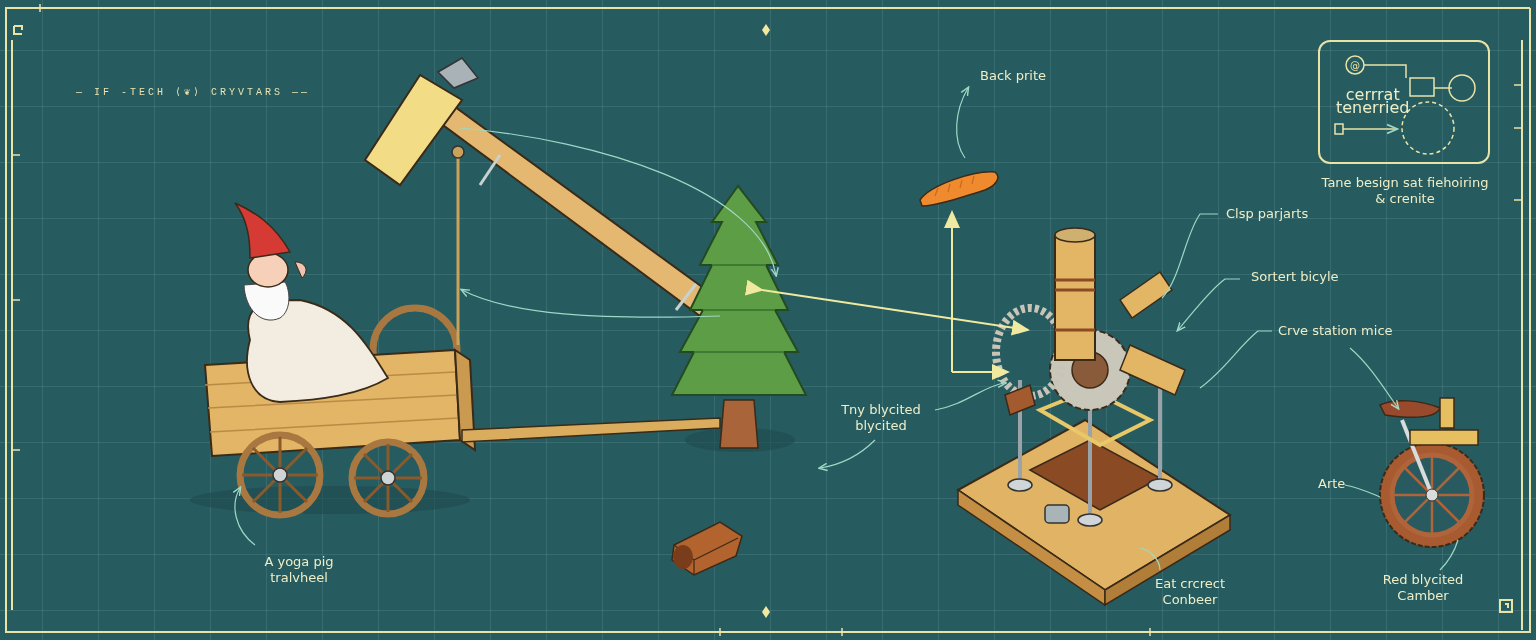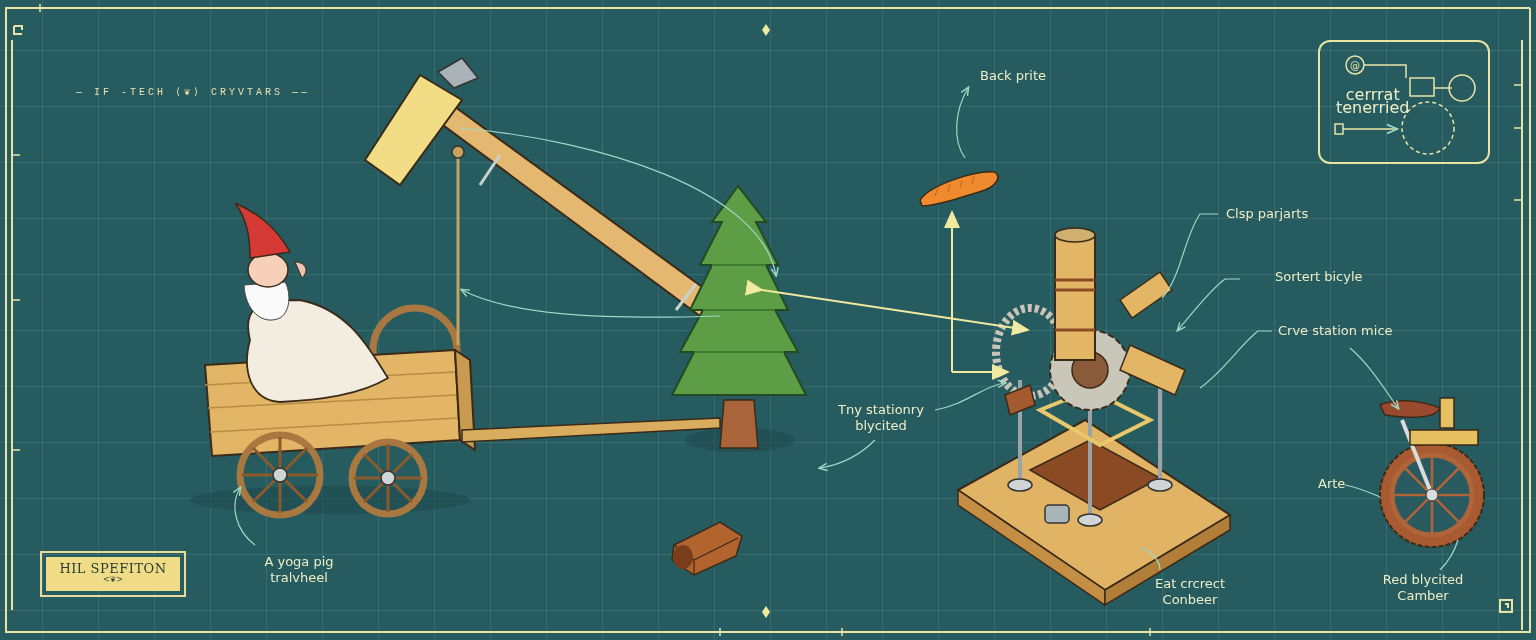--- a/index.html
+++ b/index.html
@@ -200,42 +200,40 @@
     </g>
   </svg>
 
   <div class="txt subtitle">— IF -TECH ⟨❦⟩ CRYVTARS ——</div>
 
   <div class="inset-box"></div>
   <div class="txt lbl" style="left:1336px; top:88px; font-size:16px; line-height:13px;">
     <div>cerrrat</div>
     <div>tenerried</div>
   </div>
+  <div class="txt lbl" style="left:1320px; top:175px; width:170px; font-size:13px;">
+    <div>Tane besign sat fiehoiring</div>
+    <div>&amp; crenite</div>
+  </div>
 
   <div class="txt lbl left" style="left:980px; top:68px;">Back prite</div>
   <div class="txt lbl left" style="left:1226px; top:206px;">Clsp parjarts</div>
-  <div class="txt lbl left" style="left:1251px; top:269px;margin-left:24px;">Sortert bicyle</div>
+  <div class="txt lbl left" style="left:1251px; top:269px;">Sortert bicyle</div>
   <div class="txt lbl left" style="left:1278px; top:323px;">Crve station mice</div>
   <div class="txt lbl" style="left:826px; top:402px; width:110px;">
-    <div>Tny stationry</div>
+    <div>Tny blycited</div>
     <div>blycited</div>
   </div>
   <div class="txt lbl" style="left:254px; top:554px; width:90px;">
     <div>A yoga pig</div>
     <div>tralvheel</div>
   </div>
   <div class="txt lbl" style="left:1140px; top:576px; width:100px;">
     <div>Eat crcrect</div>
     <div>Conbeer</div>
   </div>
   <div class="txt lbl left" style="left:1318px; top:476px;">Arte</div>
   <div class="txt lbl" style="left:1368px; top:572px; width:110px;">
     <div>Red blycited</div>
     <div>Camber</div>
   </div>
 
-  <div class="stamp">
-    <div class="stamp-inner">
-      <div class="stamp-title">HIL SPEFITON</div>
-      <div class="stamp-orn">&lt;❦&gt;</div>
-    </div>
-  </div>
 </div>
 
 </body></html>

